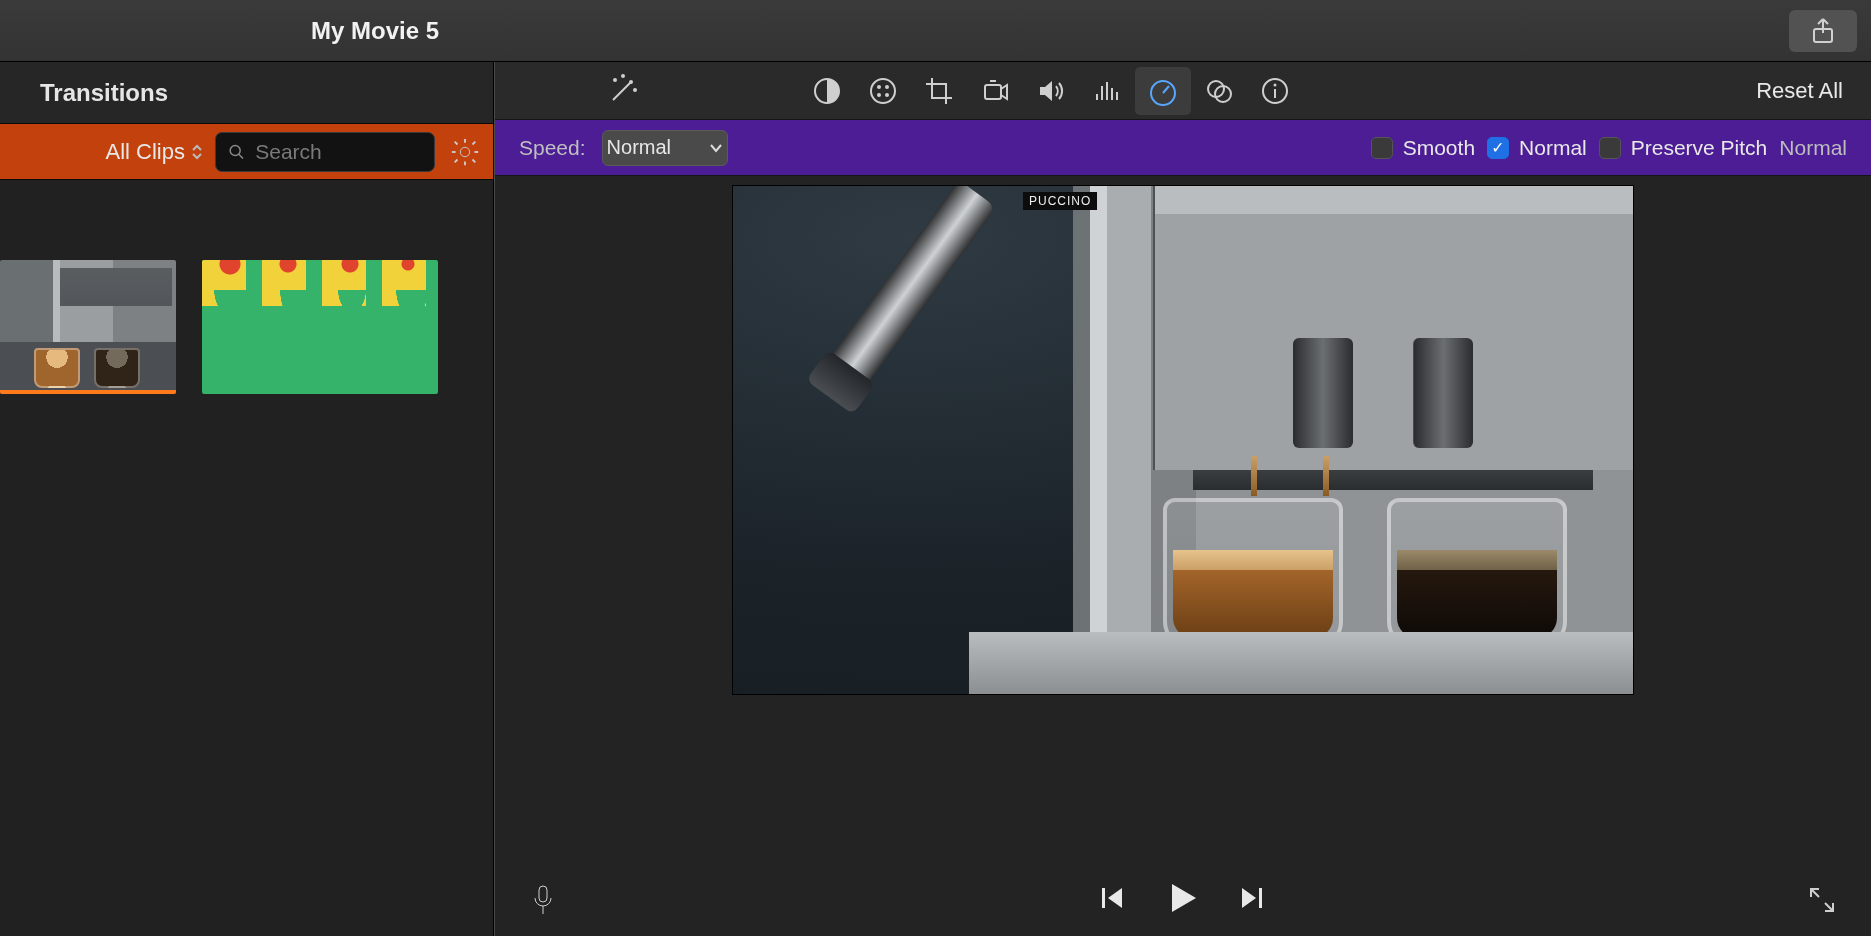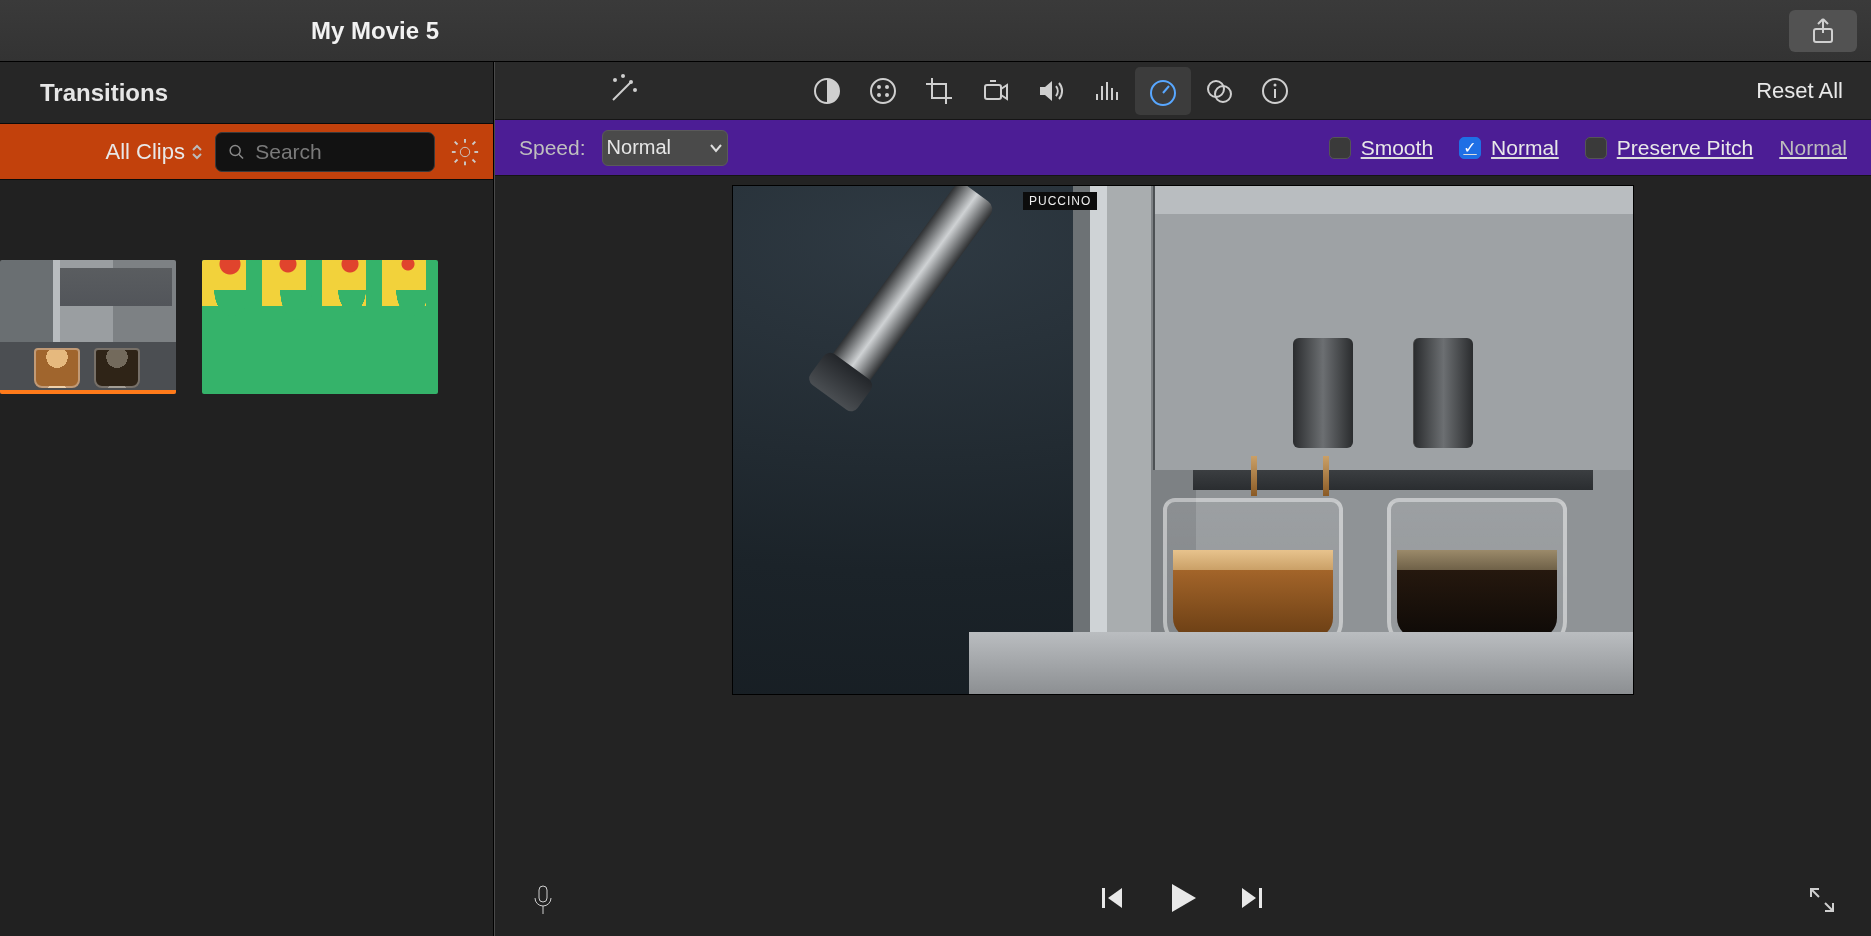--- a/index.html
+++ b/index.html
@@ -244,21 +244,21 @@
   .speed-select {
     height: 36px;
     background: #4a4a4a;
     border: 1px solid #5a5a5a;
     border-radius: 6px;
     display:flex;align-items:center;gap:38px;
     padding: 0 4px;
     color:#e6e6e6;font-size:20px;
   }
   .speed-select svg{width:14px;height:10px;}
-  .speed-right { margin-left:auto; display:flex; align-items:flex-start; gap:26px;text-decoration:underline; }
+  .speed-right { margin-left:auto; display:flex; align-items:flex-start; gap:12px; }
   .chk { display:flex;align-items:center;gap:10px; font-size:21px;color:#e8e8e8;}
   .chk .box{
     width:22px;height:22px;border-radius:5px;background:#3a3a3a;border:1px solid #555;
     display:flex;align-items:center;justify-content:center;
   }
   .chk .box.checked{ background:#1f6fe5;border-color:#1f6fe5;}
   .chk .box.checked::after{content:"✓";color:#fff;font-size:16px;line-height:1;}
   .reset-btn { color:#bdbdbd; font-size:21px; }
 
   .preview-wrap { flex:1; display:flex; align-items:flex-start; justify-content:center; padding: 10px 28px 0 28px; position:relative;}

